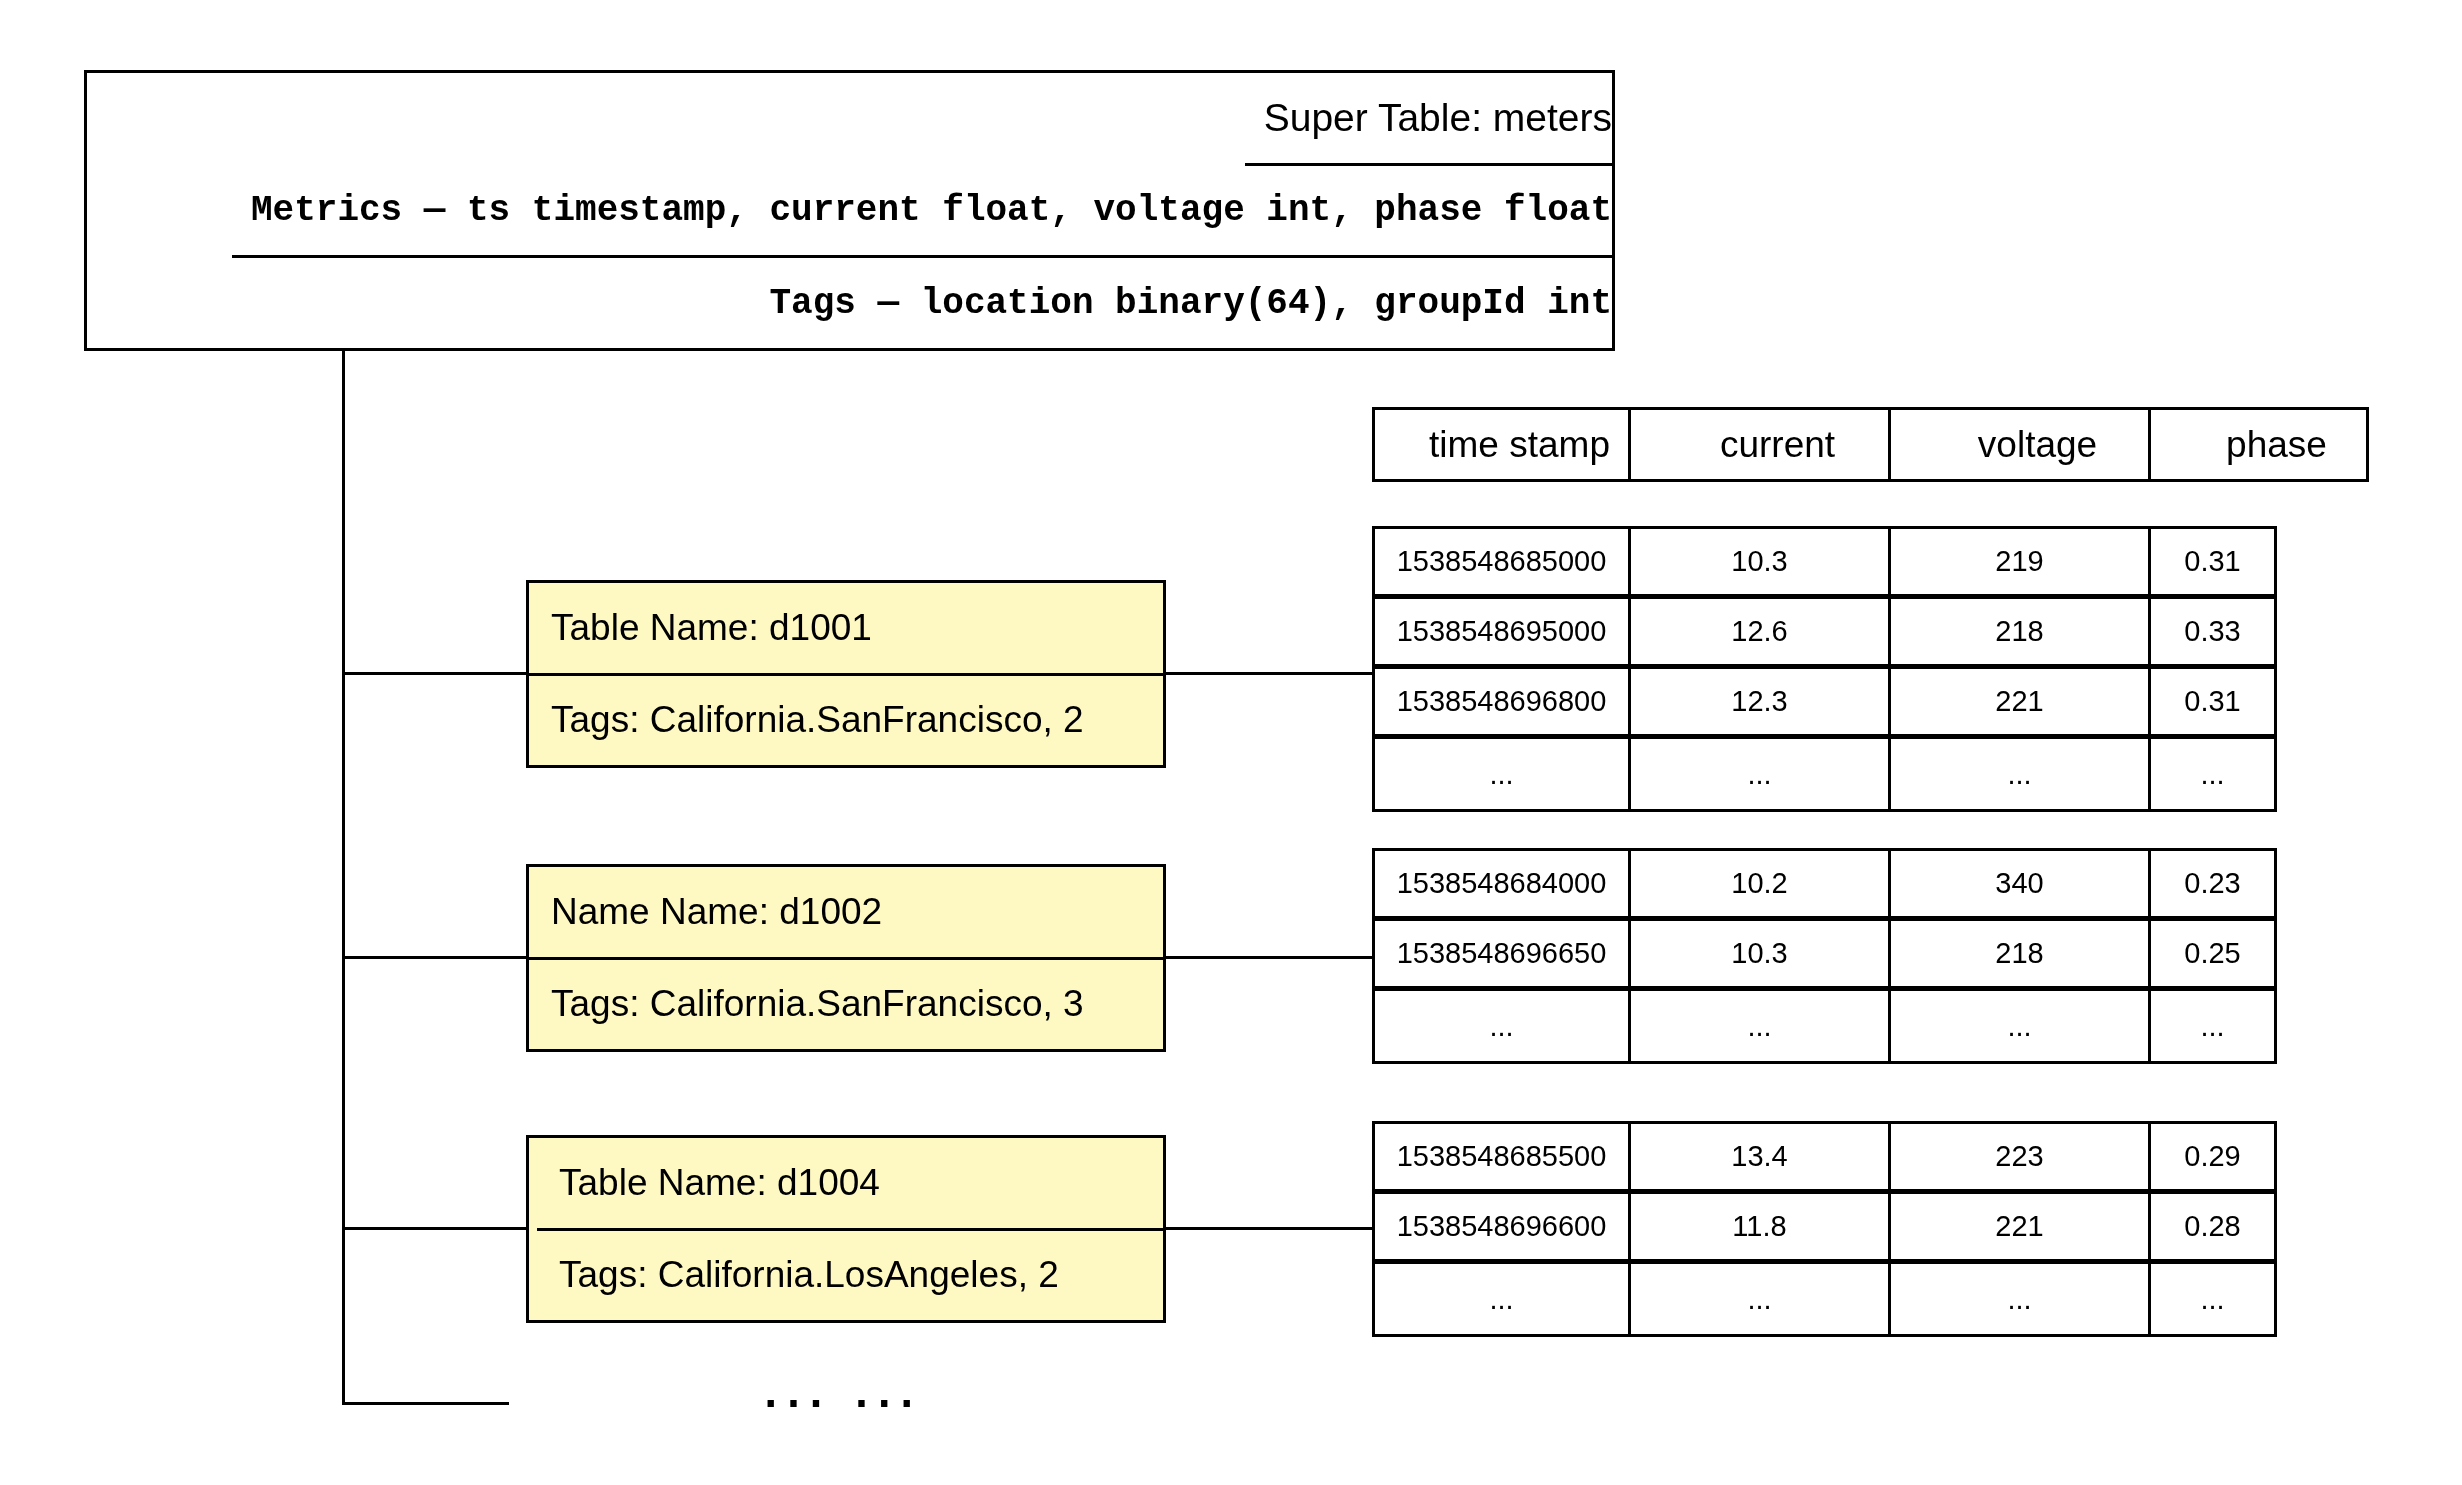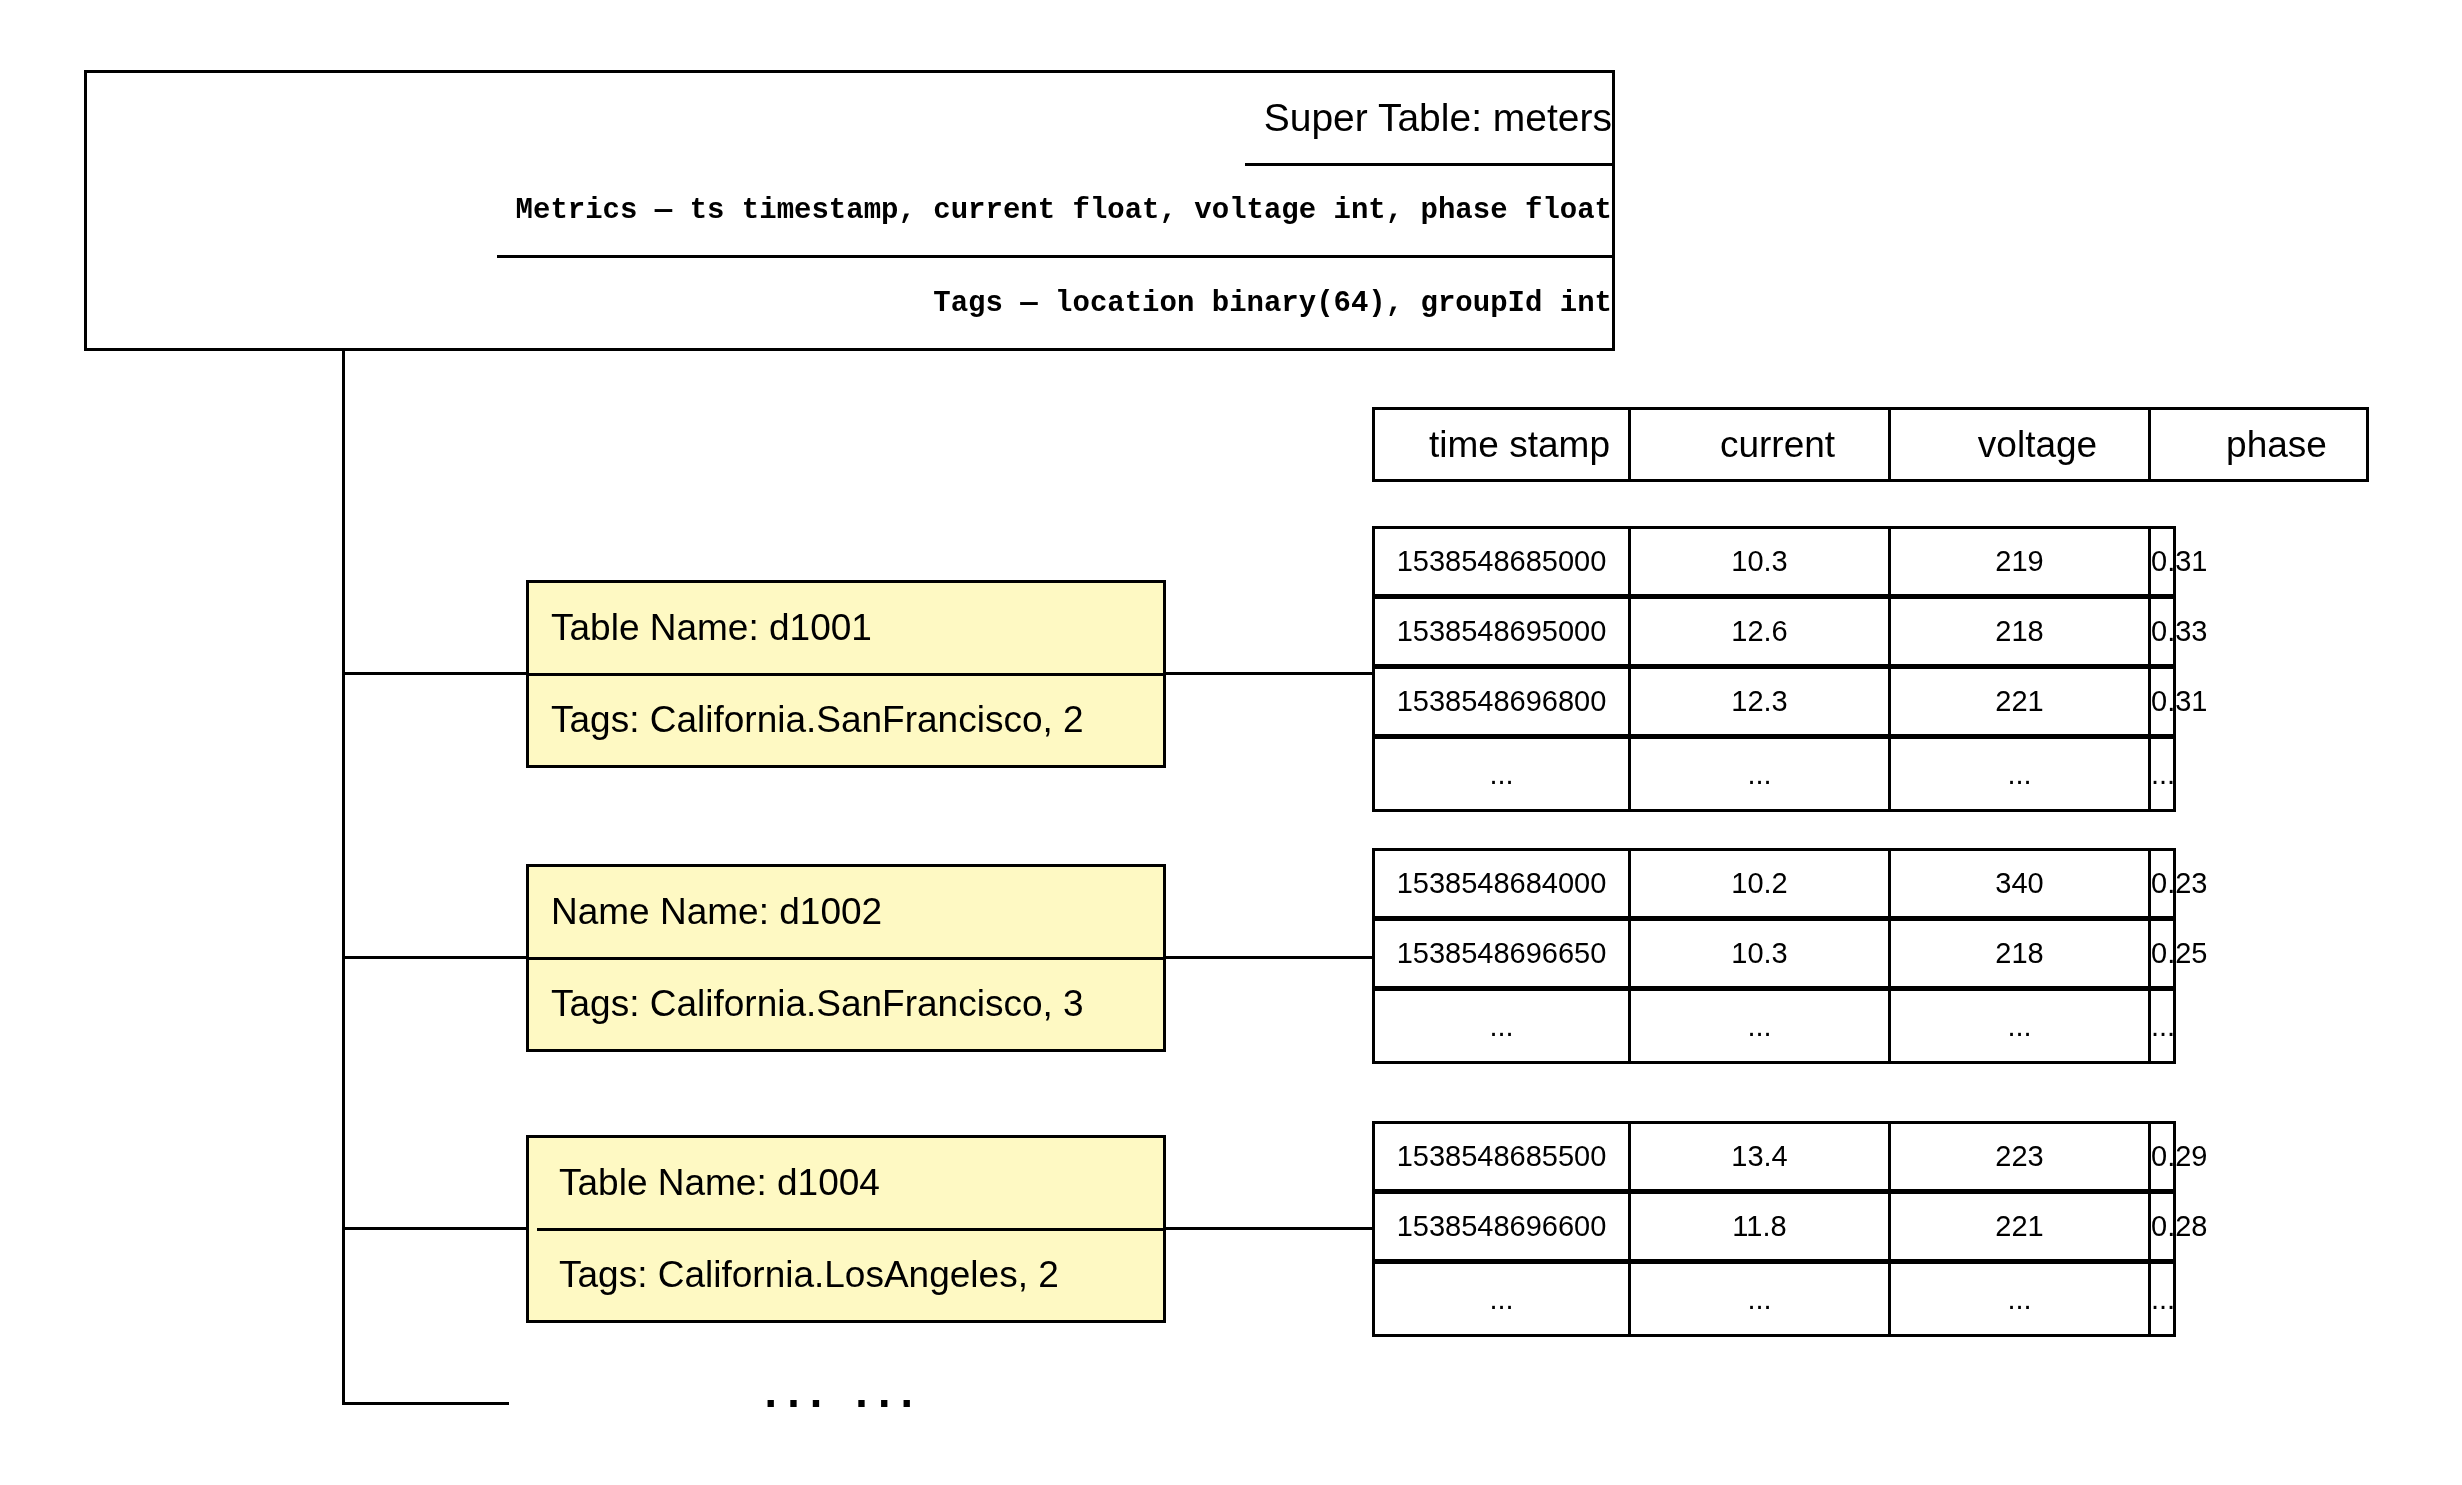--- a/index.html
+++ b/index.html
@@ -28,21 +28,21 @@
     flex: 1;
     display: flex; align-items: center;
     padding-left: 18.7px;
     border-bottom: 3.4px solid #000;
     font-size: 39px;
   }
   .srow:last-child { border-bottom: none; }
   .srow.mono {
     font-family: "Liberation Mono", monospace;
     font-weight: bold;
-    font-size: 29px;
+    font-size: 36px;
   }
 
   
   .ln { position: absolute; background: #000; }
 
   
   .dbox {
     position: absolute;
     left: 526px;
     width: 640px; height: 188px;
@@ -72,21 +72,21 @@
     border-right: 3.4px solid #000;
     font-size: 37px;
     padding-left: 36px;
   }
   .hcell:last-child { border-right: none; }
 
   
   .dtable {
     position: absolute;
     left: 1372px;
-    width: 804px;
+    width: 905px;
     border: 3.4px solid #000;
     background: #fff;
   }
   .drow {
     display: flex;
     height: 70px;
     border-bottom: 5.1px solid #000;
   }
   .drow:last-child { border-bottom: none; }
   .dcell {

